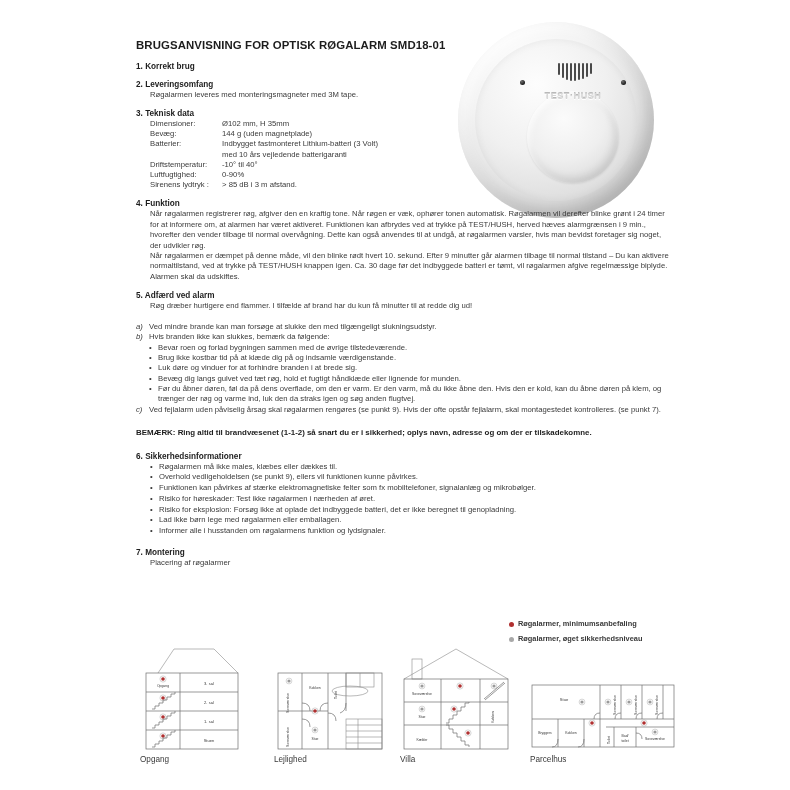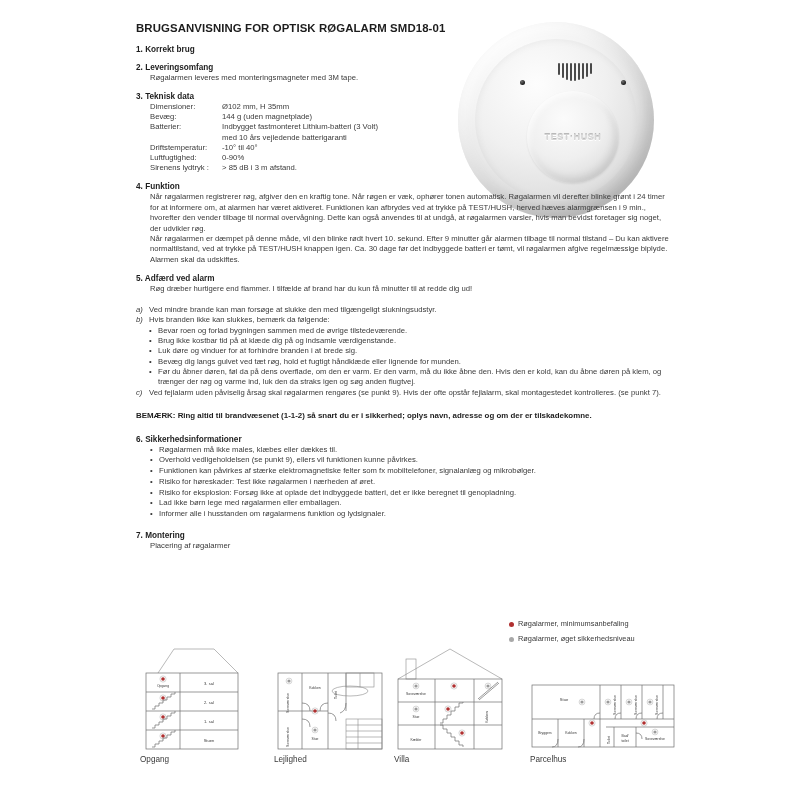--- a/index.html
+++ b/index.html
@@ -11,21 +11,21 @@
     overflow:hidden;
     position:relative;
   }
   .page{position:absolute;left:0;top:0;width:790px;height:790px;}
 
   
   .content{position:absolute;left:136px;top:22px;width:534px;}
 
   .doc-title{
     font-size:11.4px;font-weight:bold;letter-spacing:.1px;
-    color:#1d1d1d;margin:0 0 11px 0;
+    color:#1d1d1d;margin:17px 0 11px 0;
   }
   .sec{margin-bottom:9px;}
   .sec-head{font-size:8.2px;font-weight:bold;color:#1d1d1d;margin:0 0 1px 0;}
   .sec-body{margin-left:14px;}
   .ln{font-size:7.7px;line-height:1.32;color:#3a3a3a;margin:0;}
 
   
   .tdrow{display:flex;font-size:7.7px;line-height:1.32;color:#3a3a3a;}
   .tdlabel{width:72px;flex:none;}
   .tdval{flex:1;}
@@ -62,37 +62,37 @@
   .alarm-ring{
     position:absolute;left:17px;top:17px;width:162px;height:162px;border-radius:50%;
     background:radial-gradient(circle at 38% 28%, #fdfdfd 0%, #f0f0f0 45%, #dedede 78%, #cccccc 100%);
     box-shadow:inset 0 0 8px rgba(0,0,0,.06);
   }
   .alarm-btn{
     position:absolute;left:52px;top:52px;width:92px;height:92px;border-radius:50%;
     background:radial-gradient(circle at 40% 30%, #fbfbfb 0%, #efefef 48%, #dcdcdc 82%, #c9c9c9 100%);
     box-shadow:inset 2px 3px 6px rgba(255,255,255,.9), inset -3px -4px 8px rgba(0,0,0,.12),
                0 1px 2px rgba(0,0,0,.08);
-    display:flex;align-items:center;justify-content:center;
+    display:flex;align-items:flex-start;justify-content:center;
   }
   .alarm-btn-text{
     font-size:9px;letter-spacing:.6px;font-weight:bold;color:#d4d4d4;
     text-shadow:0 1px 0 #ffffff, 0 -1px 0 #b9b9b9;
     font-family:"Liberation Sans", sans-serif;
   }
   .vents{position:absolute;left:83px;top:24px;width:36px;height:19px;}
   .vents i{position:absolute;top:0;width:1.6px;background:#4a4a4a;border-radius:1px;display:block;}
   .led{position:absolute;width:5px;height:5px;border-radius:50%;
        background:radial-gradient(circle at 35% 30%, #6d6d6d, #1c1c1c 70%);}
   .led.l{left:45px;top:41px;}
   .led.r{left:146px;top:41px;}
 
   
   .legend{position:absolute;left:509px;top:620px;}
-  .legend-row{display:flex;align-items:center;font-size:7.4px;color:#3a3a3a;line-height:1.1;margin-bottom:7px;}
+  .legend-row{display:flex;align-items:center;font-size:7.4px;color:#3a3a3a;line-height:1.1;margin-bottom:7px;font-weight:bold;}
   .lg-dot{width:5px;height:5px;border-radius:50%;margin-right:4px;flex:none;}
 
   .diagrams{position:absolute;left:138px;top:645px;width:540px;height:130px;}
   .dia{position:absolute;top:0;}
   .dia-caption{position:absolute;font-size:8.2px;color:#3a3a3a;}
 
   svg{display:block;}
   .rm{font-size:3.4px;fill:#3a3a3a;font-family:"Liberation Sans", sans-serif;}
   .rm-b{font-size:4.1px;fill:#3a3a3a;font-family:"Liberation Sans", sans-serif;}
   .wall{stroke:#6e6e6e;stroke-width:.7;fill:none;}
@@ -371,21 +371,21 @@
           <circle class="dotring" cx="43" cy="85" r="2.9"></circle>
         <path class="wall" d="M30,58 q8,0 8,8"></path>
         <path class="wall" d="M56,58 q-8,0 -8,8"></path>
         <path class="wall" d="M56,68 q8,0 8,8"></path>
         <path class="wall" d="M30,74 q8,0 8,8"></path>
         <path class="wall" d="M74,58 q0,8 -6,10"></path>
       </svg>
       <div class="dia-caption" style="left:2px;top:110px;">Lejlighed</div>
     </div>
 
-    <div class="dia" style="left:254px;top:0px;">
+    <div class="dia" style="left:260px;top:0px;">
       <svg width="120" height="106" viewBox="0 0 120 106">
         <polyline class="wall-l" points="6,34 58,4 110,34"></polyline>
         <rect class="wall-l" x="14" y="14" width="10" height="20"></rect>
         <rect class="wall" x="6" y="34" width="104" height="70"></rect>
         <line class="wall" x1="6" y1="57" x2="110" y2="57"></line>
         <line class="wall" x1="6" y1="80" x2="110" y2="80"></line>
         <line class="wall" x1="43" y1="34" x2="43" y2="104"></line>
         <line class="wall" x1="82" y1="34" x2="82" y2="104"></line>
         <text class="rm" x="24" y="50" text-anchor="middle">Soveværelse</text>
         <text class="rm" x="24" y="73" text-anchor="middle">Stue</text>

